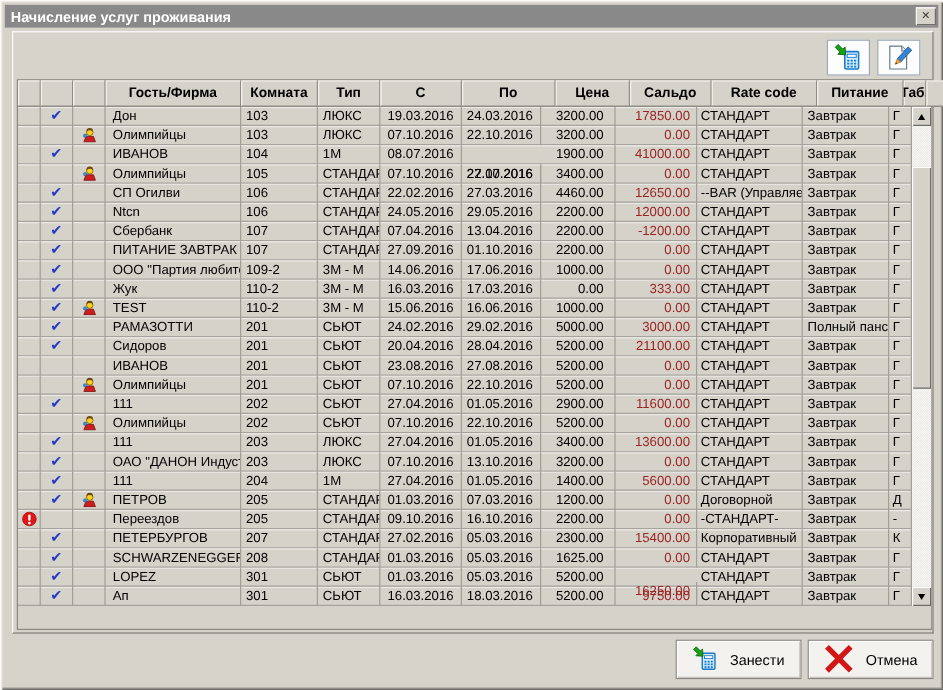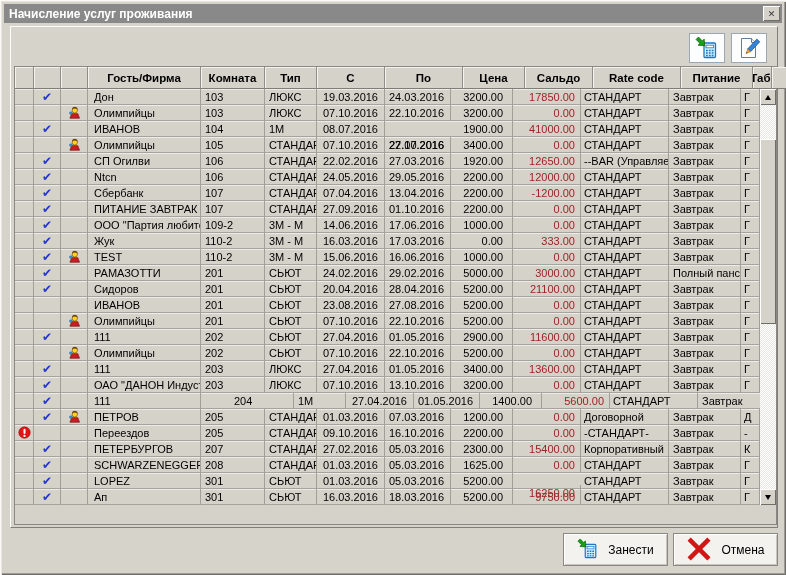--- a/index.html
+++ b/index.html
@@ -182,21 +182,21 @@
           </div>
           <div class="grow">
             <div class="cell c-flag" style="width: 19px;"></div>
             <div class="cell c-check" style="width: 27px;"><span class="chk">✔</span></div>
             <div class="cell c-picon" style="width: 27px;"></div>
             <div class="cell c-guest" style="width: 113px;">СП Огилви</div>
             <div class="cell c-room" style="width: 64px;">106</div>
             <div class="cell c-type" style="width: 52px;">СТАНДАРТ</div>
             <div class="cell c-from" style="width: 68px;">22.02.2016</div>
             <div class="cell c-to" style="width: 66px;">27.03.2016</div>
-            <div class="cell c-price" style="width: 62px;">1920.00</div>
+            <div class="cell c-price" style="width: 62px;">4460.00</div>
             <div class="cell c-balance" style="width: 68px;">12650.00</div>
             <div class="cell c-rate" style="width: 88px;">--BAR (Управляе</div>
             <div class="cell c-meal" style="width: 72px;">Завтрак</div>
             <div class="cell c-tab" style="width: 19px;">Г</div>
           </div>
           <div class="grow">
             <div class="cell c-flag" style="width: 19px;"></div>
             <div class="cell c-check" style="width: 27px;"><span class="chk">✔</span></div>
             <div class="cell c-picon" style="width: 27px;"></div>
             <div class="cell c-guest" style="width: 113px;">Ntcn</div>
@@ -418,21 +418,21 @@
             <div class="cell c-balance" style="width: 68px;">0.00</div>
             <div class="cell c-rate" style="width: 88px;">СТАНДАРТ</div>
             <div class="cell c-meal" style="width: 72px;">Завтрак</div>
             <div class="cell c-tab" style="width: 19px;">Г</div>
           </div>
           <div class="grow">
             <div class="cell c-flag" style="width: 19px;"></div>
             <div class="cell c-check" style="width: 27px;"><span class="chk">✔</span></div>
             <div class="cell c-picon" style="width: 27px;"></div>
             <div class="cell c-guest" style="width: 113px;">111</div>
-            <div class="cell c-room" style="width: 64px; margin-left: 29px;">204</div>
+            <div class="cell c-room" style="width: 64px;">204</div>
             <div class="cell c-type" style="width: 52px;">1М</div>
             <div class="cell c-from" style="width: 68px;">27.04.2016</div>
             <div class="cell c-to" style="width: 66px;">01.05.2016</div>
             <div class="cell c-price" style="width: 62px;">1400.00</div>
             <div class="cell c-balance" style="width: 68px;">5600.00</div>
             <div class="cell c-rate" style="width: 88px;">СТАНДАРТ</div>
             <div class="cell c-meal" style="width: 72px;">Завтрак</div>
             <div class="cell c-tab" style="width: 19px;">Г</div>
           </div>
           <div class="grow">

